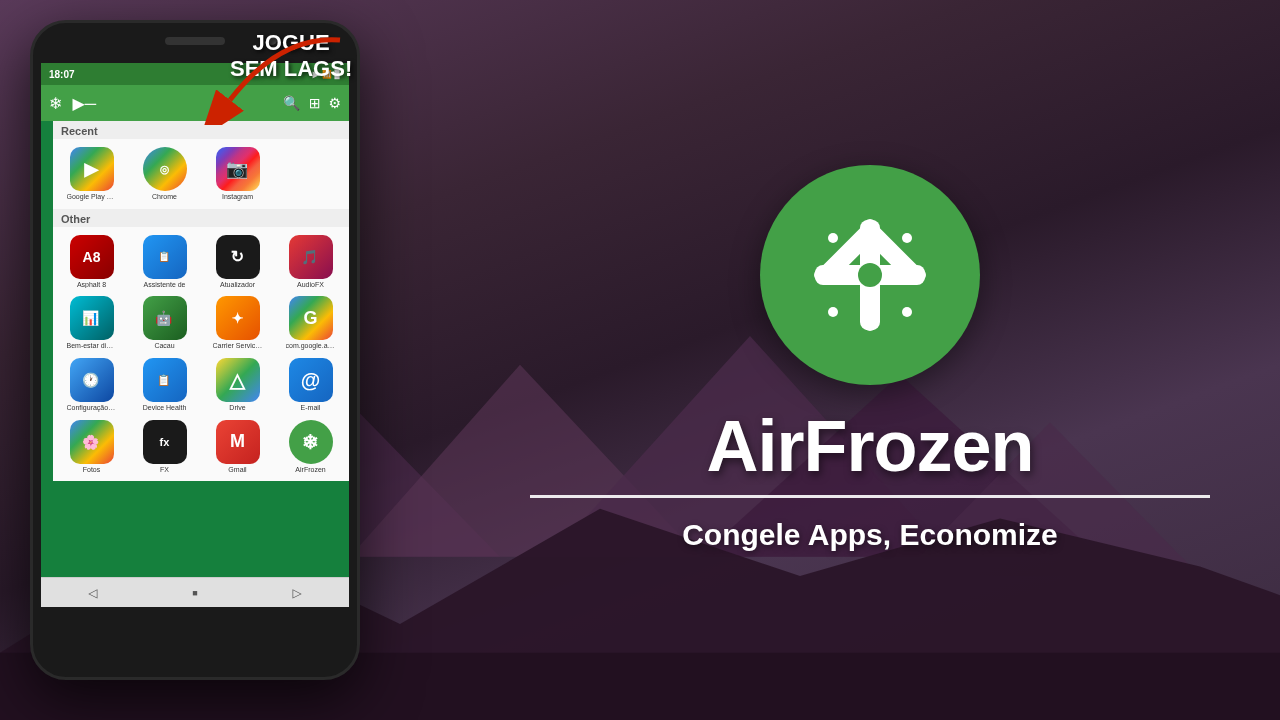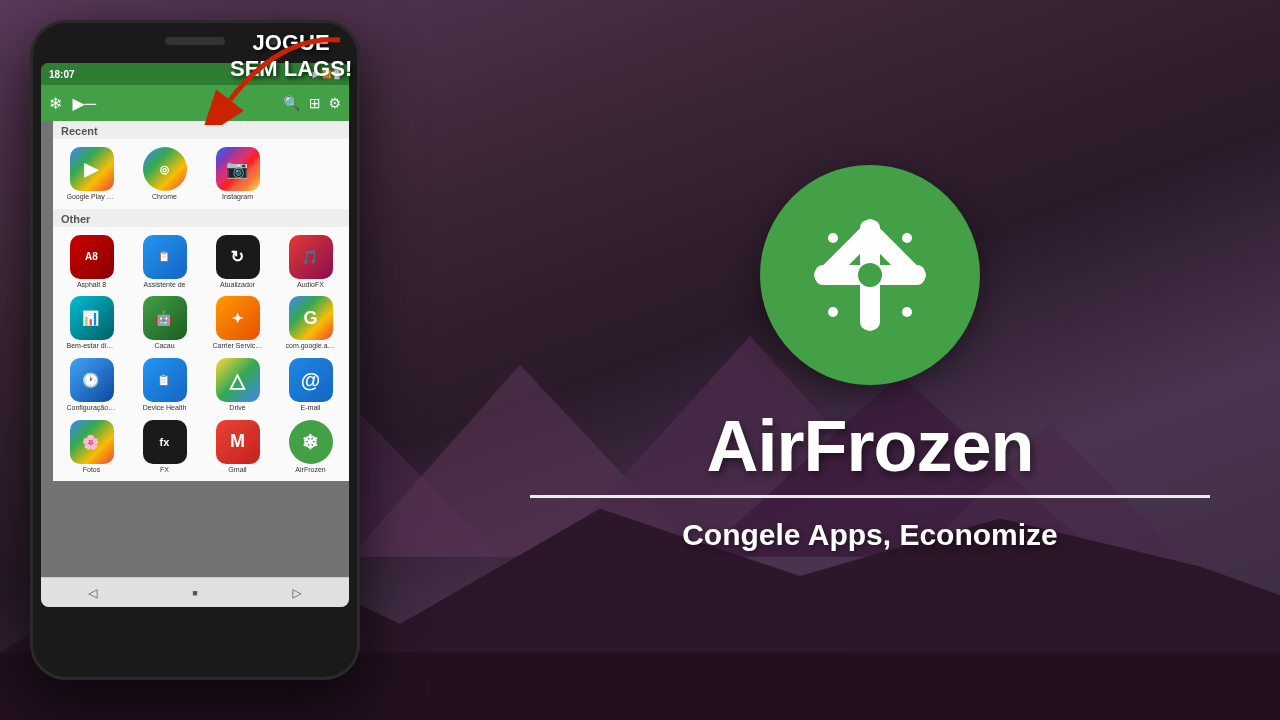--- a/index.html
+++ b/index.html
@@ -75,23 +75,23 @@
       z-index: 2;
     }
 
     
     .phone-screen {
       position: absolute;
       top: 40px;
       left: 8px;
       right: 8px;
       bottom: 70px;
-      background: #737373;
+      background: #15803d;
       overflow: hidden;
-      border-radius: 8px;
+      border-radius: 0;
     }
 
     
     .status-bar {
       background: #2e7d32;
       height: 22px;
       display: flex;
       align-items: center;
       justify-content: space-between;
       padding: 0 8px;
@@ -414,21 +414,21 @@
           </div>
           <div class="app-item">
             <div class="app-icon icon-instagram">📷</div>
             <span class="app-label">Instagram</span>
           </div>
         </div>
 
         <div class="section-label">Other</div>
         <div class="app-grid">
           <div class="app-item">
-            <div class="app-icon icon-asphalt" style="font-size:10px;font-weight:bold;">A8</div>
+            <div class="app-icon icon-asphalt" style="font-size:14px;font-weight:bold;">A8</div>
             <span class="app-label">Asphalt 8</span>
           </div>
           <div class="app-item">
             <div class="app-icon icon-assistente" style="font-size:10px;">📋</div>
             <span class="app-label">Assistente de</span>
           </div>
           <div class="app-item">
             <div class="app-icon icon-atualizador" style="font-size:16px;">↻</div>
             <span class="app-label">Atualizador</span>
           </div>

